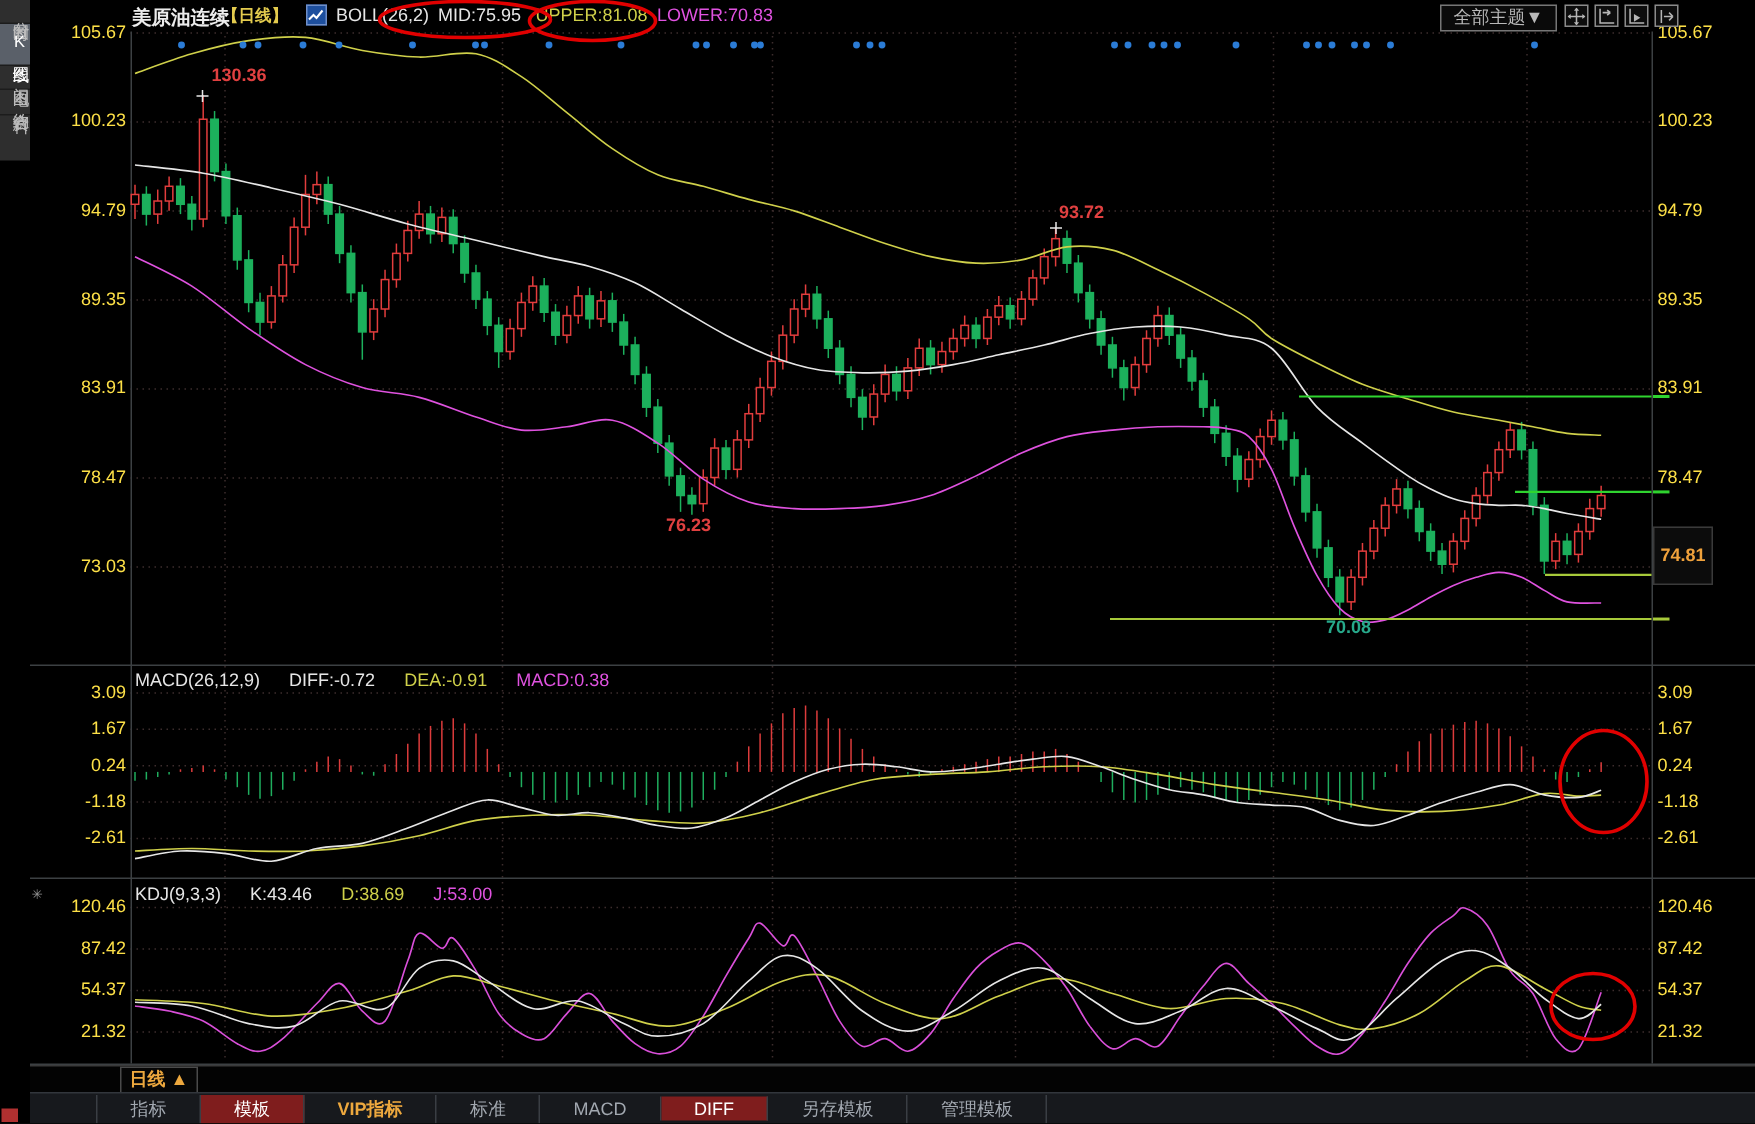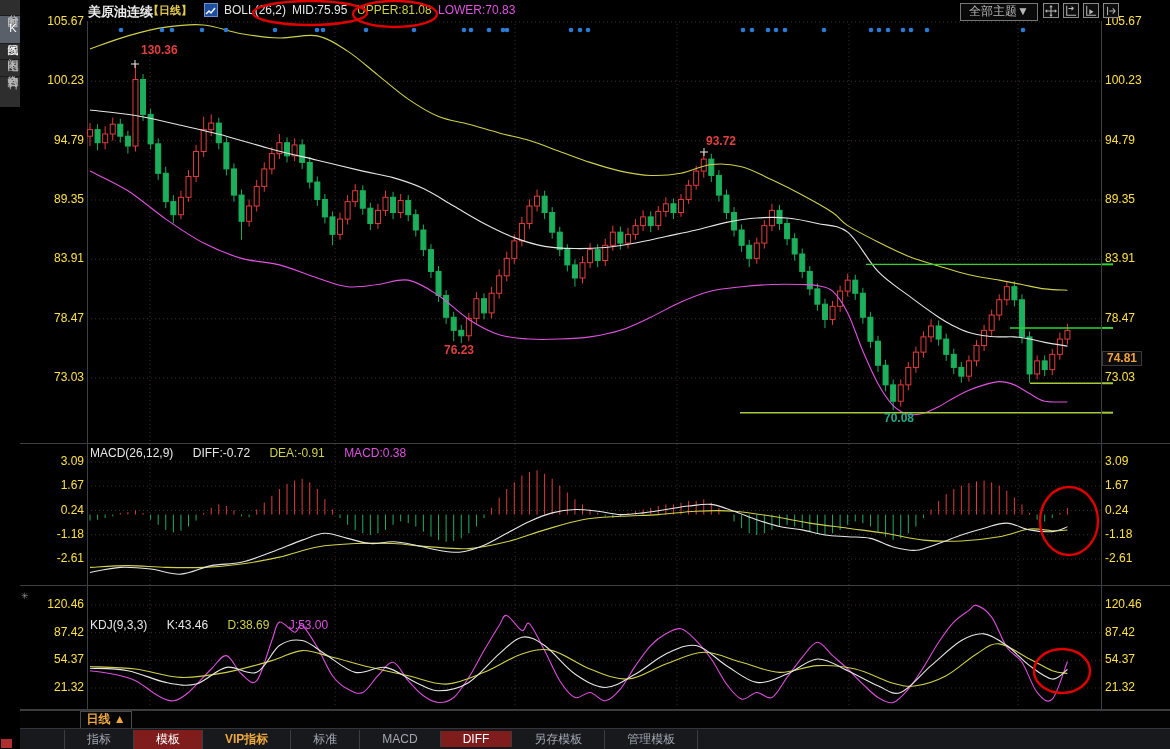--- a/index.html
+++ b/index.html
@@ -8,21 +8,21 @@
   svg.layer{position:absolute;left:0;top:0;pointer-events:none;}
   #chart-svg{z-index:1;}
   #gen-layer{position:absolute;left:0;top:0;width:1170px;height:749px;z-index:2;pointer-events:none;}
   #anno-svg{z-index:6;}
   .gtxt{position:absolute;font-size:12px;line-height:13px;white-space:nowrap;}
   .tick{color:#fde047;}
   .tick-l{left:0;width:84px;text-align:right;}
   .date{color:#cdced2;font-weight:bold;top:712px;}
   .date-hl{color:#eda83e;border:1px solid #6d6d6d;background:#050505;padding:0 3px;top:710px;}
   .ann{font-weight:bold;}
-  .badge{color:#f0a23c;background:#0c0c0c;border:1px solid #3a3a3a;padding:0 4px;font-weight:bold;}
+  .badge{color:#f0a23c;background:#0c0c0c;border:1px solid #3a3a3a;padding:12px 4px;font-weight:bold;}
   
   .hdr{position:absolute;left:0;top:0;width:1070px;height:21px;z-index:3;}
   .hdr span{position:absolute;top:3px;white-space:nowrap;}
   .t-symbol{left:88px;color:#ececec;font-size:13px;font-weight:bold;}
   .t-period{left:148px;color:#e3cb4e;font-size:11px;font-weight:bold;text-align:right;}
   .t-boll{left:224px;color:#e6e6e6;font-size:12px;}
   .t-mid{left:292px;color:#e6e6e6;font-size:12px;}
   .t-upper{left:357px;color:#cfd04a;font-size:12px;}
   .t-lower{left:438px;color:#e052e0;font-size:12px;}
   .chart-type-icon{position:absolute;left:204px;top:3px;width:14px;height:14px;background:#1d4f9e;
@@ -649,21 +649,21 @@
       <div class="sb-tab">合约资料</div>
     </div>
   </div>
 
   <div class="ind-row" style="top:446px;">
     <span class="c-white">MACD(26,12,9)</span>
     <span class="c-white">DIFF:-0.72</span>
     <span class="c-yellow">DEA:-0.91</span>
     <span class="c-mag">MACD:0.38</span>
   </div>
-  <div class="ind-row" style="top:618px;">
+  <div class="ind-row" style="top:589px;">
     <span class="c-white">KDJ(9,3,3)</span>
     <span class="c-white">K:43.46</span>
     <span class="c-yellow">D:38.69</span>
     <span class="c-mag">J:53.00</span>
   </div>
   <div class="kdj-tool">✳</div>
 
   <div class="daterow"></div>
   <div class="period-box">日线 ▲</div>
 

